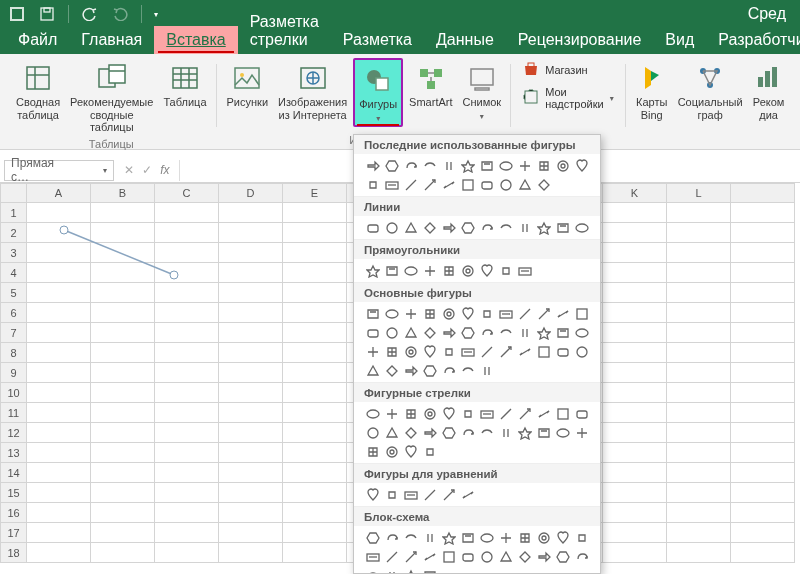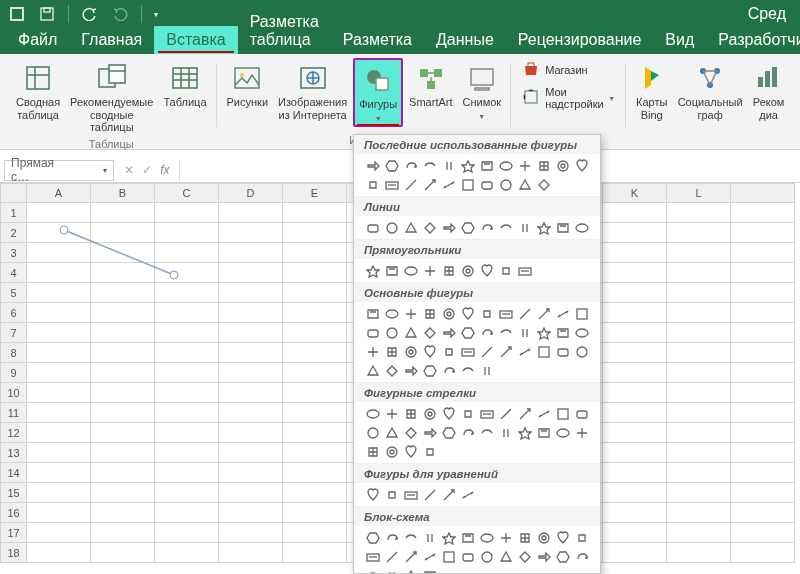--- a/index.html
+++ b/index.html
@@ -4,21 +4,21 @@
 <style>
   * { box-sizing: border-box; margin: 0; padding: 0; font-family: "Segoe UI", Tahoma, sans-serif; }
   body { background: #fff; font-size: 12px; color: #333; width: 800px; height: 574px; overflow: hidden; position: relative; }
   .titlebar { background: #217346; height: 28px; display: flex; align-items: center; padding: 0 8px; color: #fff; justify-content: space-between;}
   .qat { display: flex; align-items: center; gap: 12px; }
   .qat-icon { width: 18px; height: 18px; display: flex; align-items: center; justify-content: center; opacity: 0.9; }
   .qat-sep { width:1px; height:18px; background: rgba(255,255,255,0.3); }
   .title-right { font-size:16px; padding-right:6px;}
   .tabbar { background: #217346; height: 26px; display: flex; align-items: flex-end; padding-left: 6px; }
   .tab { padding: 5px 12px 5px 12px; color: #fff; font-size: 16px; cursor: pointer; }
-  .tab.active { background: #5eead4; color: #217346; }
+  .tab.active { background: #fca5a5; color: #217346; text-decoration: underline; }
   .tab.underline { position: relative; }
   .tab.underline::after { content:""; position:absolute; left:4px; right:4px; bottom:1px; height:2px; background:#c00;}
   .ribbon { background: #f3f3f3; height: 96px; border-bottom: 1px solid #d4d4d4; display: flex; padding: 4px 6px 0 6px; position: relative;}
   .ribbon-group { display: flex; flex-direction: column; align-items: center; padding: 0 6px; position: relative;}
   .ribbon-group:not(:last-child)::after{content:"";position:absolute;right:0;top:6px;bottom:22px;width:1px;background:#d9d9d9;}
   .ribbon-buttons { display: flex; gap: 2px; flex:1; align-items: flex-start;}
   .r-btn { display: flex; flex-direction: column; align-items: center; padding: 4px 4px 2px 4px; cursor: pointer; border-radius:2px;}
   .r-btn.active{background:#5eead4; border:2px solid #a21caf;}
   .r-ico { width: 32px; height: 32px; display: flex; align-items: center; justify-content: center; margin-bottom:2px;}
   .r-lbl { font-size: 11px; text-align: center; line-height: 1.15; color:#3a3a3a;}
@@ -36,21 +36,21 @@
   .row-hdr{height:20px;border:1px solid #d4d4d4;border-top:none;display:flex;align-items:center;justify-content:center;font-size:11px;color:#555;background:#f0f0f0;}
   .corner{height:20px;border:1px solid #d4d4d4;background:#f0f0f0;}
   .grid-main{flex:1;}
   .col-hdrs{display:flex;height:20px;}
   .col-hdr{width:64px;height:20px;border:1px solid #d4d4d4;border-left:none;display:flex;align-items:center;justify-content:center;font-size:11px;color:#555;background:#f0f0f0;}
   .cells{position:relative;}
   .row{display:flex;height:20px;}
   .cell{width:64px;height:20px;border-right:1px solid #d4d4d4;border-bottom:1px solid #d4d4d4;}
   svg.line-shape{position:absolute;left:32px;top:22px;pointer-events:none;}
   .shapes-popup{position:absolute; left:353px; top:134px; width:248px; background:#fff; border:1px solid #c5c5c5; box-shadow:2px 3px 8px rgba(0,0,0,0.25); z-index:50; max-height:440px; overflow:hidden;}
-  .sh-cat{border-bottom:1px solid #eee;font-style:italic;}
+  .sh-cat{border-bottom:1px solid #eee;}
   .sh-title{font-size:11.5px;font-weight:bold;color:#595959;padding:4px 10px 3px 10px;background:#f4f4f4;}
   .sh-row{display:flex;flex-wrap:wrap;padding:3px 6px 3px 10px;gap:2px;}
   .sh-item{width:17px;height:17px;display:flex;align-items:center;justify-content:center;color:#666;cursor:pointer;font-size:13px;border-radius:2px;}
   .sh-svg{width:14px;height:14px;stroke:#666;stroke-width:1.3;fill:none;}
   .drop-arrow{font-size:8px;color:#666;}
 </style>
 </head>
 <body>
 
 <div class="titlebar">
@@ -83,21 +83,21 @@
     <span class="qat-sep"></span>
     <span class="drop-arrow" style="color:#fff">▾</span>
   </div>
   <div class="title-right">Сред</div>
 </div>
 
 <div class="tabbar" id="tabbar">
     <div class="tab">Файл</div>
     <div class="tab">Главная</div>
     <div class="tab active underline">Вставка</div>
-    <div class="tab">Разметка таблица</div>
+    <div class="tab">Разметка стрелки</div>
     <div class="tab">Разметка</div>
     <div class="tab">Данные</div>
     <div class="tab">Рецензирование</div>
     <div class="tab">Вид</div>
     <div class="tab">Разработчик</div>
   </div>
 
 <div class="ribbon" id="ribbon">
     <div class="ribbon-group">
       <div class="ribbon-buttons">

